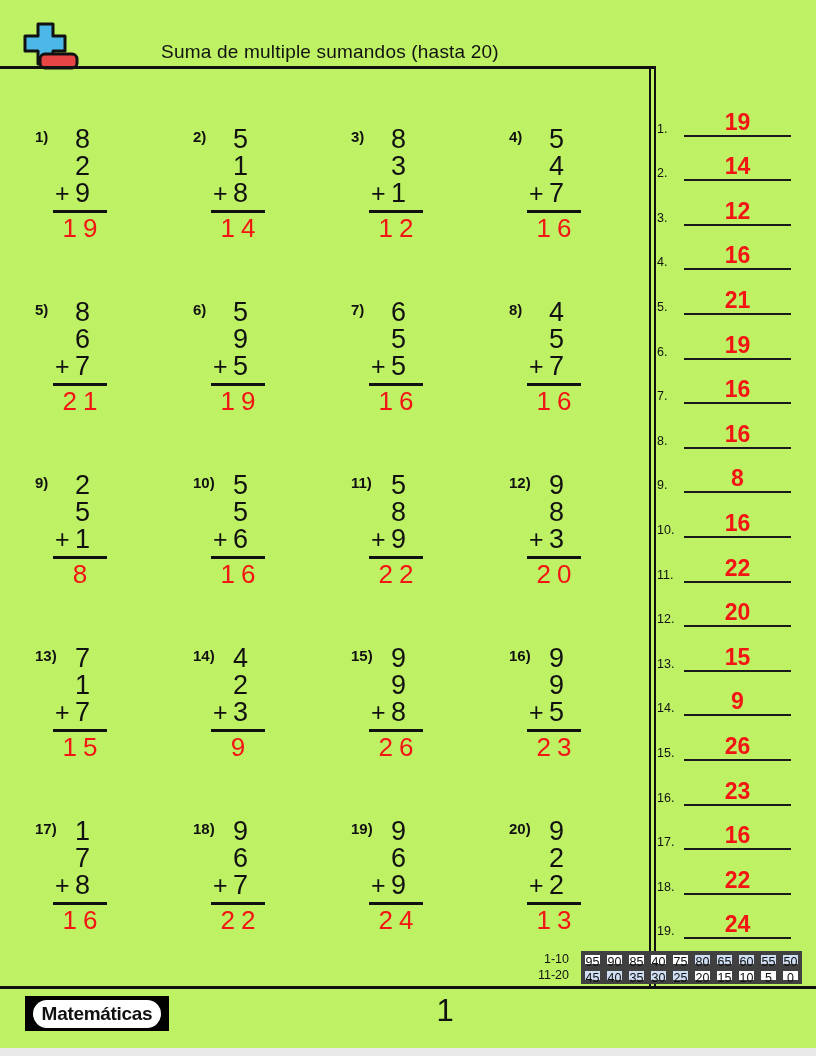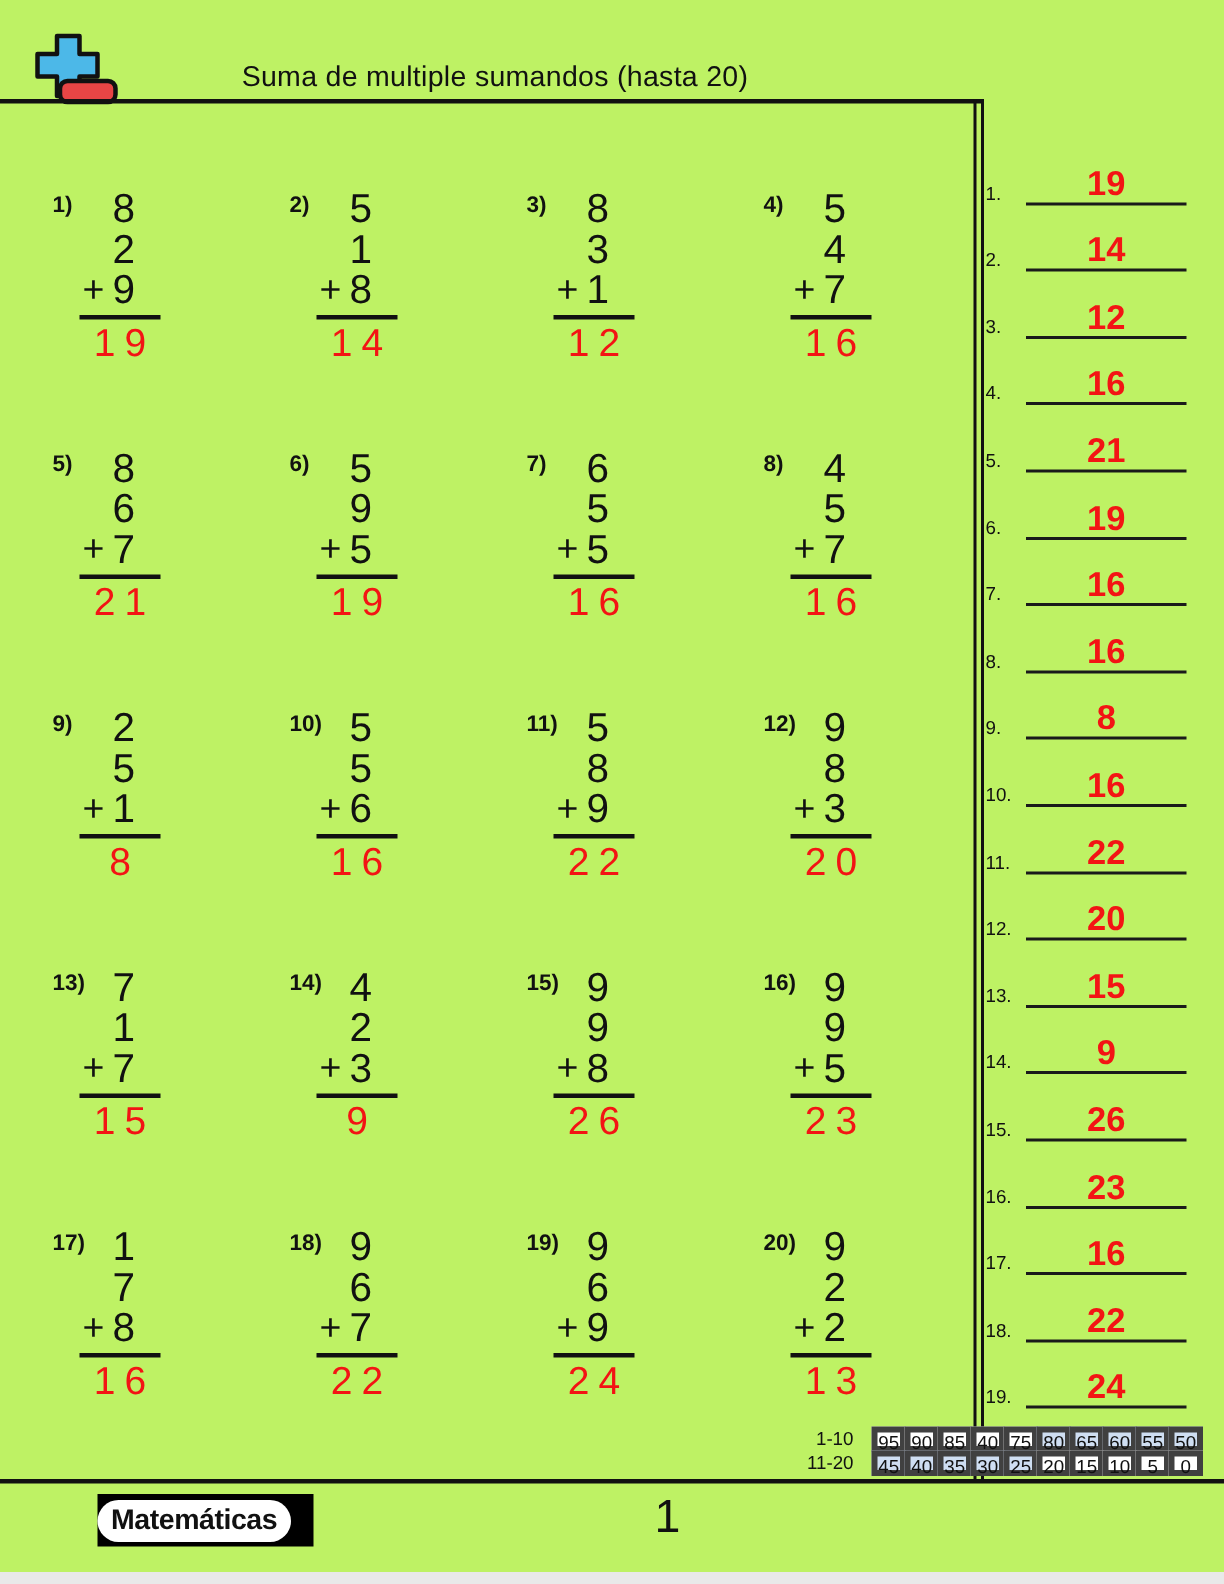--- a/index.html
+++ b/index.html
@@ -43,21 +43,21 @@
   .answers-list { position:absolute; left:650px; top:94px; width:166px; }
   .aentry { position:relative; height:44.6px; }
   .anum { position:absolute; left:7px; bottom:3px; font-size:12.5px; }
   .aline { position:absolute; left:34px; right:25px; bottom:2px; border-bottom:2px solid #1a1a1a; }
   .avalue { display:block; text-align:center; font-size:23px; line-height:25px;
             font-weight:bold; color:var(--accent-red); }
 
   
   .footer-line { position:absolute; left:0; top:986px; width:816px; height:3px; background:var(--ink); }
   .brand-block { position:absolute; left:25px; top:996px; width:144px; height:35px;
-    background:#000; display:flex; align-items:center; justify-content:flex-start;margin-left:40px; }
+    background:#000; display:flex; align-items:center; justify-content:center; }
   .brand-pill { background:#fff; border-radius:14px; padding:3px 9px;
     font-size:19px; font-weight:bold; letter-spacing:-0.3px; }
   .website { position:absolute; left:175px; top:1010px; font-size:15.5px; }
   .pagenum { position:absolute; left:395px; top:993px; width:100px; text-align:center; font-size:31px; }
   .score-table { position:absolute; left:528px; top:951px; }
   .srow { display:flex; height:17px; }
   .srow + .srow { margin-top:-1px; }
   .slabel { width:53px; text-align:right; padding-right:12px; font-size:12.5px; line-height:17px; }
   .scell { width:23px; border:4px solid #404040; font-size:12.5px; line-height:14px;
            text-align:center; background:#fff; }

